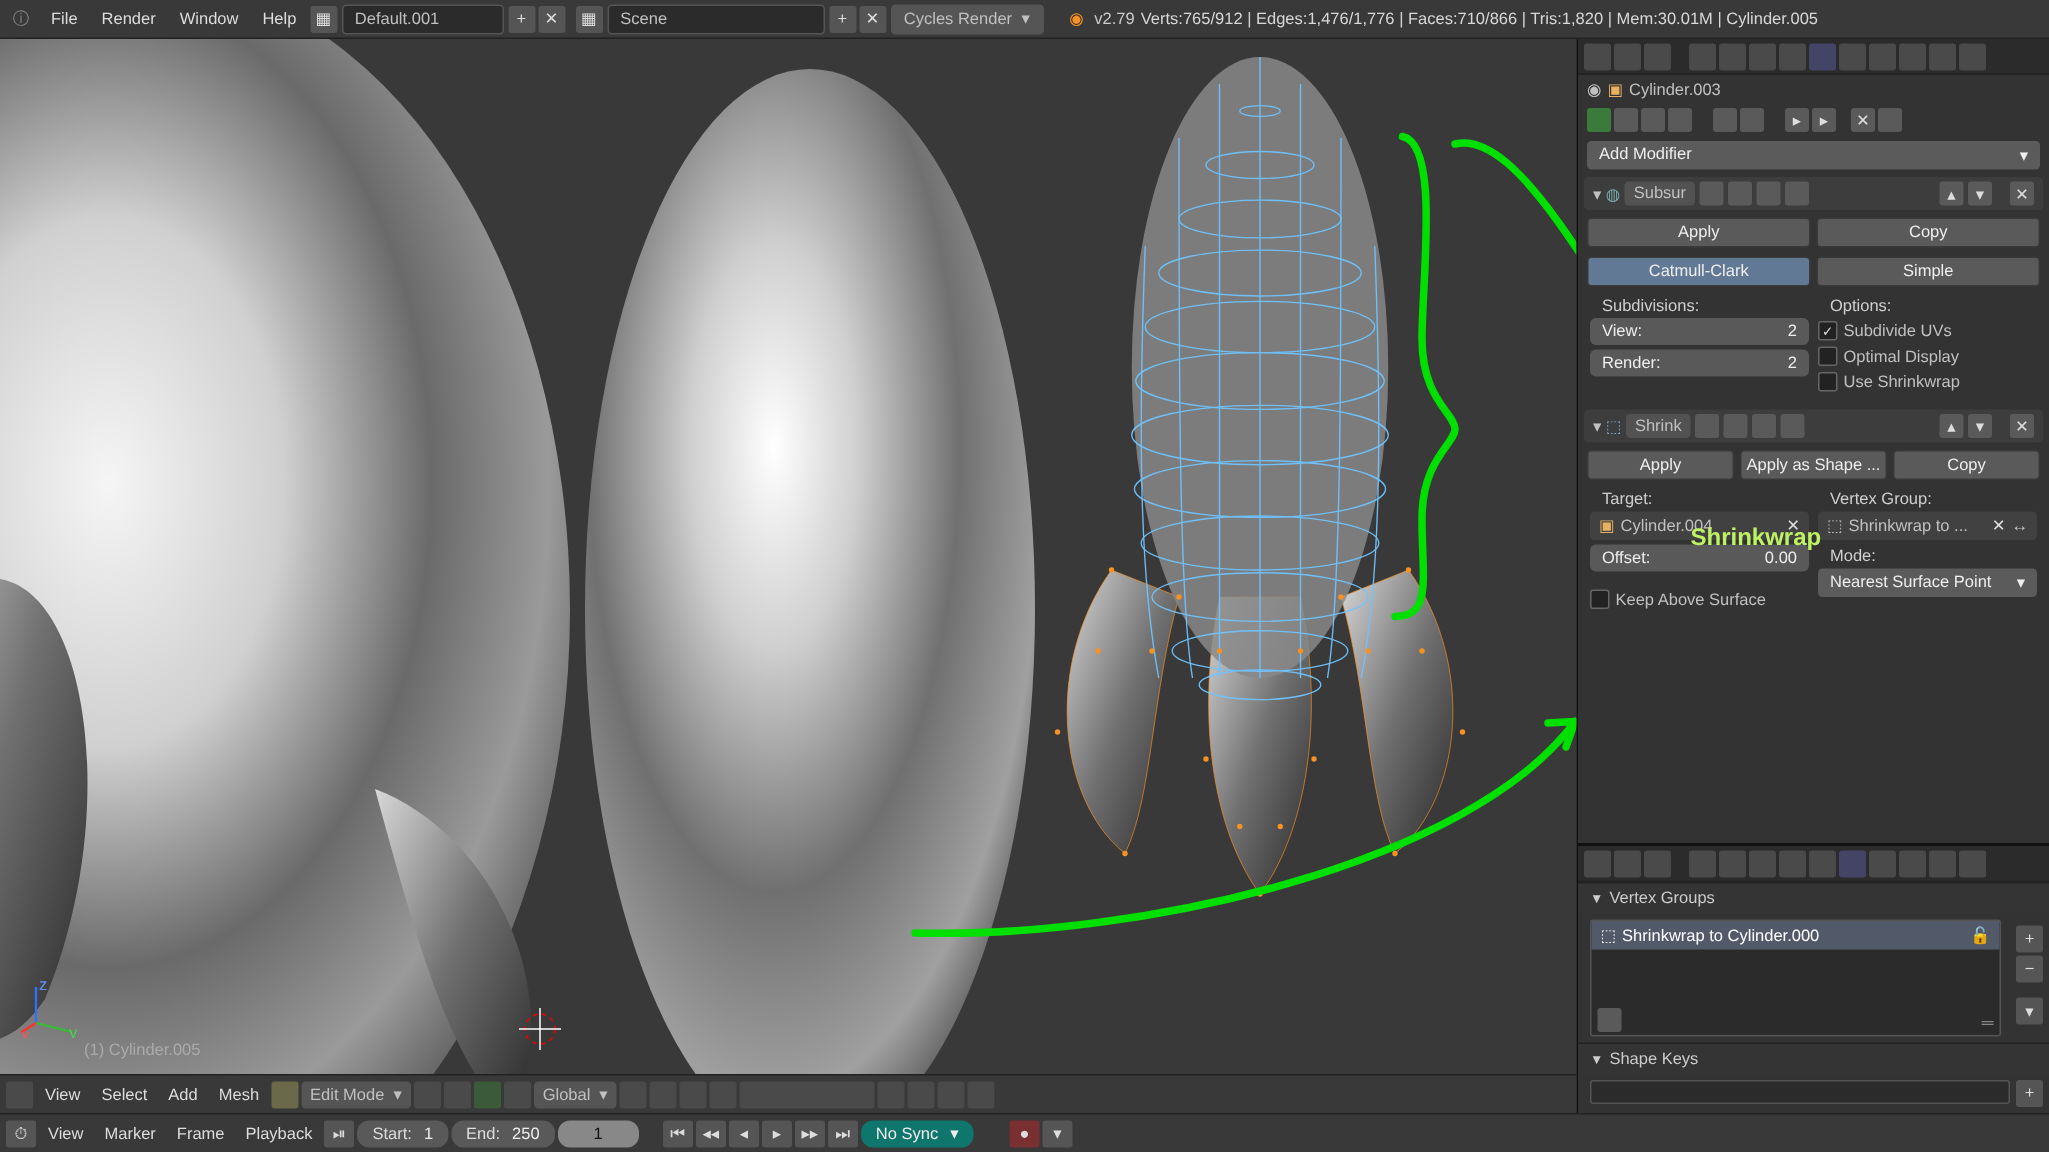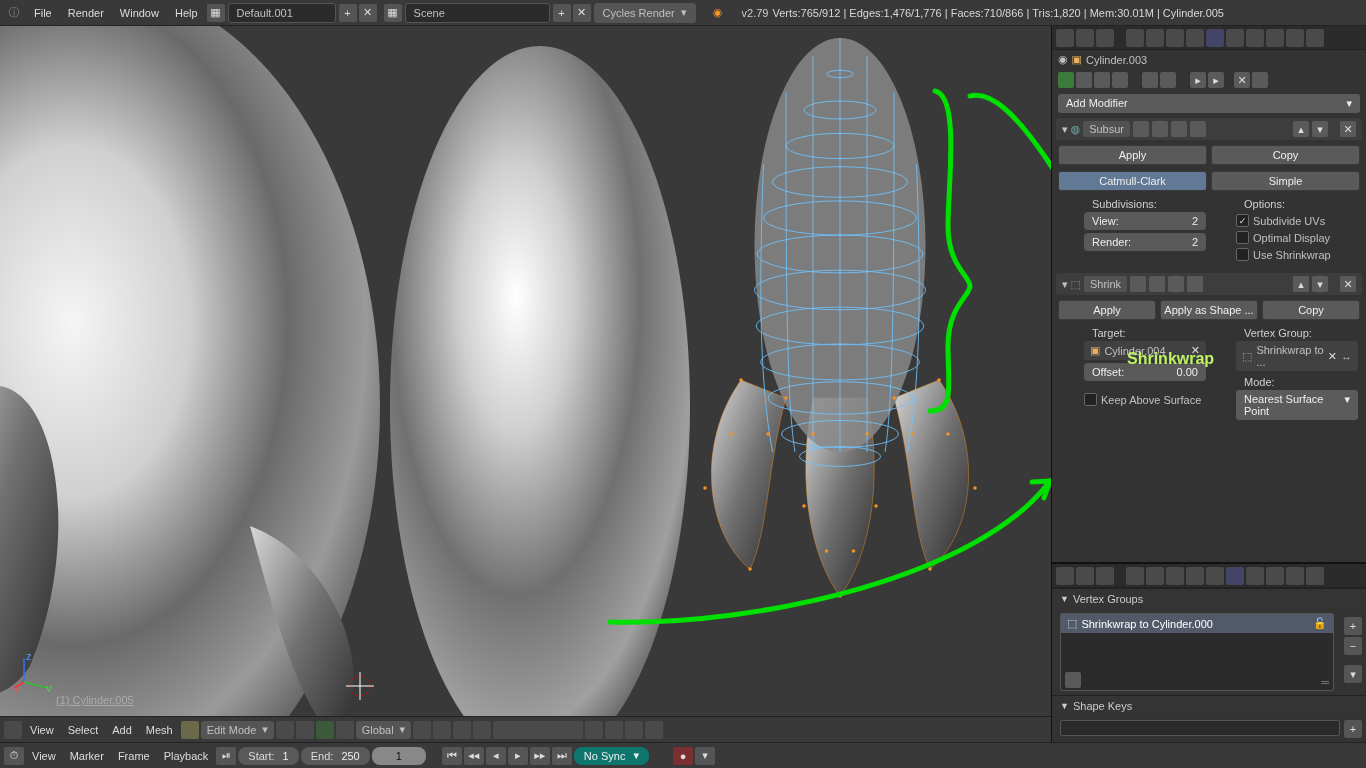--- a/index.html
+++ b/index.html
@@ -4,21 +4,21 @@
 <style>
 * { margin: 0; padding: 0; box-sizing: border-box; font-family: sans-serif; font-size: 11px; -webkit-user-select: none; user-select: none; }
 body { background: #2a2a2a; color: #c0c0c0; width: 1366px; height: 768px; overflow: hidden; position: relative; }
 
 
 .topbar { height: 26px; background: #393939; display: flex; align-items: center; padding: 0 4px; border-bottom: 1px solid #222; }
 .topbar .icon-cell { width: 20px; height: 20px; display: flex; align-items: center; justify-content: center; margin-right: 2px; }
 .topbar .menu-item { padding: 4px 8px; color: #ddd; cursor: pointer; }
 .topbar .field { background: #2b2b2b; border: 1px solid #555; border-radius: 3px; padding: 2px 8px; height: 20px; display: flex; align-items: center; margin: 0 2px; }
 .topbar .sq { width: 18px; height: 18px; background: #555; border-radius: 2px; margin: 0 1px; display:flex; align-items:center; justify-content:center; color:#ddd; }
-.topbar .stats { margin-left: 12px; color: #ccc; font-size: 11px; }
+.topbar .stats { color: #ccc; font-size: 11px; }
 .orange { color: #f79122; }
 
 
 .main { display: flex; height: 716px; }
 .viewport { flex: 1; background: #393939; position: relative; overflow: hidden; }
 .props { width: 315px; background: #333; border-left: 1px solid #111; display: flex; flex-direction: column; overflow: hidden; }
 
 
 .vp-header { position: absolute; bottom: 0; left: 0; right: 0; height: 26px; background: #393939; display: flex; align-items: center; padding: 0 4px; border-top: 1px solid #222; gap: 2px; }
 .vp-header .menu-item { padding: 4px 6px; color: #ddd; }
@@ -41,39 +41,39 @@
 .props .pill { background: #5a5a5a; border-radius: 3px; padding: 3px 0; text-align:center; flex:1; color:#eee; border:1px solid #3a3a3a; }
 .props .pill.active { background: #617994; }
 .props .pill.long { flex: 1; }
 .props .field2 { background: #595959; border-radius: 4px; padding: 3px 8px; flex:1; display:flex; justify-content:space-between; color:#eee; }
 .props .labelrow { padding: 2px 8px; color: #d0d0d0; }
 .props .mod-hdr { background: #3d3d3d; display:flex; align-items:center; padding: 3px 6px; gap:3px; border-radius:3px; margin: 2px 4px; }
 .props .mod-hdr .nm { background:#525252; padding:2px 6px; border-radius:3px; flex-shrink:0; }
 .props .sm-ic { width:16px; height:16px; background:#5a5a5a; border-radius:2px; flex-shrink:0; }
 .props .sm-ic.x { display:flex; align-items:center; justify-content:center; color:#ddd; }
 .props .twocol { display:flex; gap:6px; padding: 2px 8px; }
-.props .col { flex:1;margin-left:24px; }
+.props .col { flex:1; }
 .props .chk { display:flex; align-items:center; gap:4px; padding:2px 0; }
 .props .chk .box { width:13px; height:13px; background:#222; border:1px solid #666; border-radius:2px; display:flex; align-items:center; justify-content:center; font-size:9px; color:#ddd; }
 .props .panel-title { background:#343434; padding:4px 8px; color:#ccc; border-top:1px solid #222; display:flex; align-items:center; gap:4px; }
 .props .panel-title .tri { font-size:9px; }
 .props .objfield { background:#414141; border-radius:3px; padding:3px 6px; display:flex; align-items:center; gap:4px; flex:1; }
 .props .dropdown-full { background:#5b5b5b; border-radius:3px; padding:3px 8px; margin: 2px 6px; display:flex; justify-content:space-between; color:#eee; }
 .props .vgroup-box { background:#2b2b2b; border:1px solid #555; margin:4px 6px 4px 8px; min-height:78px; border-radius:2px; position:relative; }
 .props .vgroup-item { background:#525a6a; padding:3px 6px; display:flex; align-items:center; gap:4px; color:#fff; }
 .props .vg-sidebtns { position:absolute; right:-22px; top:0; display:flex; flex-direction:column; gap:2px; }
 .props .vg-sidebtns .b { width:18px; height:18px; background:#555; border-radius:2px; display:flex; align-items:center; justify-content:center; color:#ddd; }
 
 
 .annot { position:absolute; color:#bef264; font-weight:bold; font-size:16px; pointer-events:none; z-index:100; }
 
 
 .persp-label { position:absolute; top:16px; left:20px; color:#888; }
 .axis { position:absolute; bottom:50px; left:14px; }
-.obj-label { position:absolute; bottom:36px; left:56px; color:#aaa;text-decoration:underline; }
+.obj-label { position:absolute; bottom:36px; left:56px; color:#aaa; }
 
 
 
 .flexspace { flex:1; }
 </style>
 </head>
 <body>
 
 <div class="topbar">
   <div class="icon-cell">

